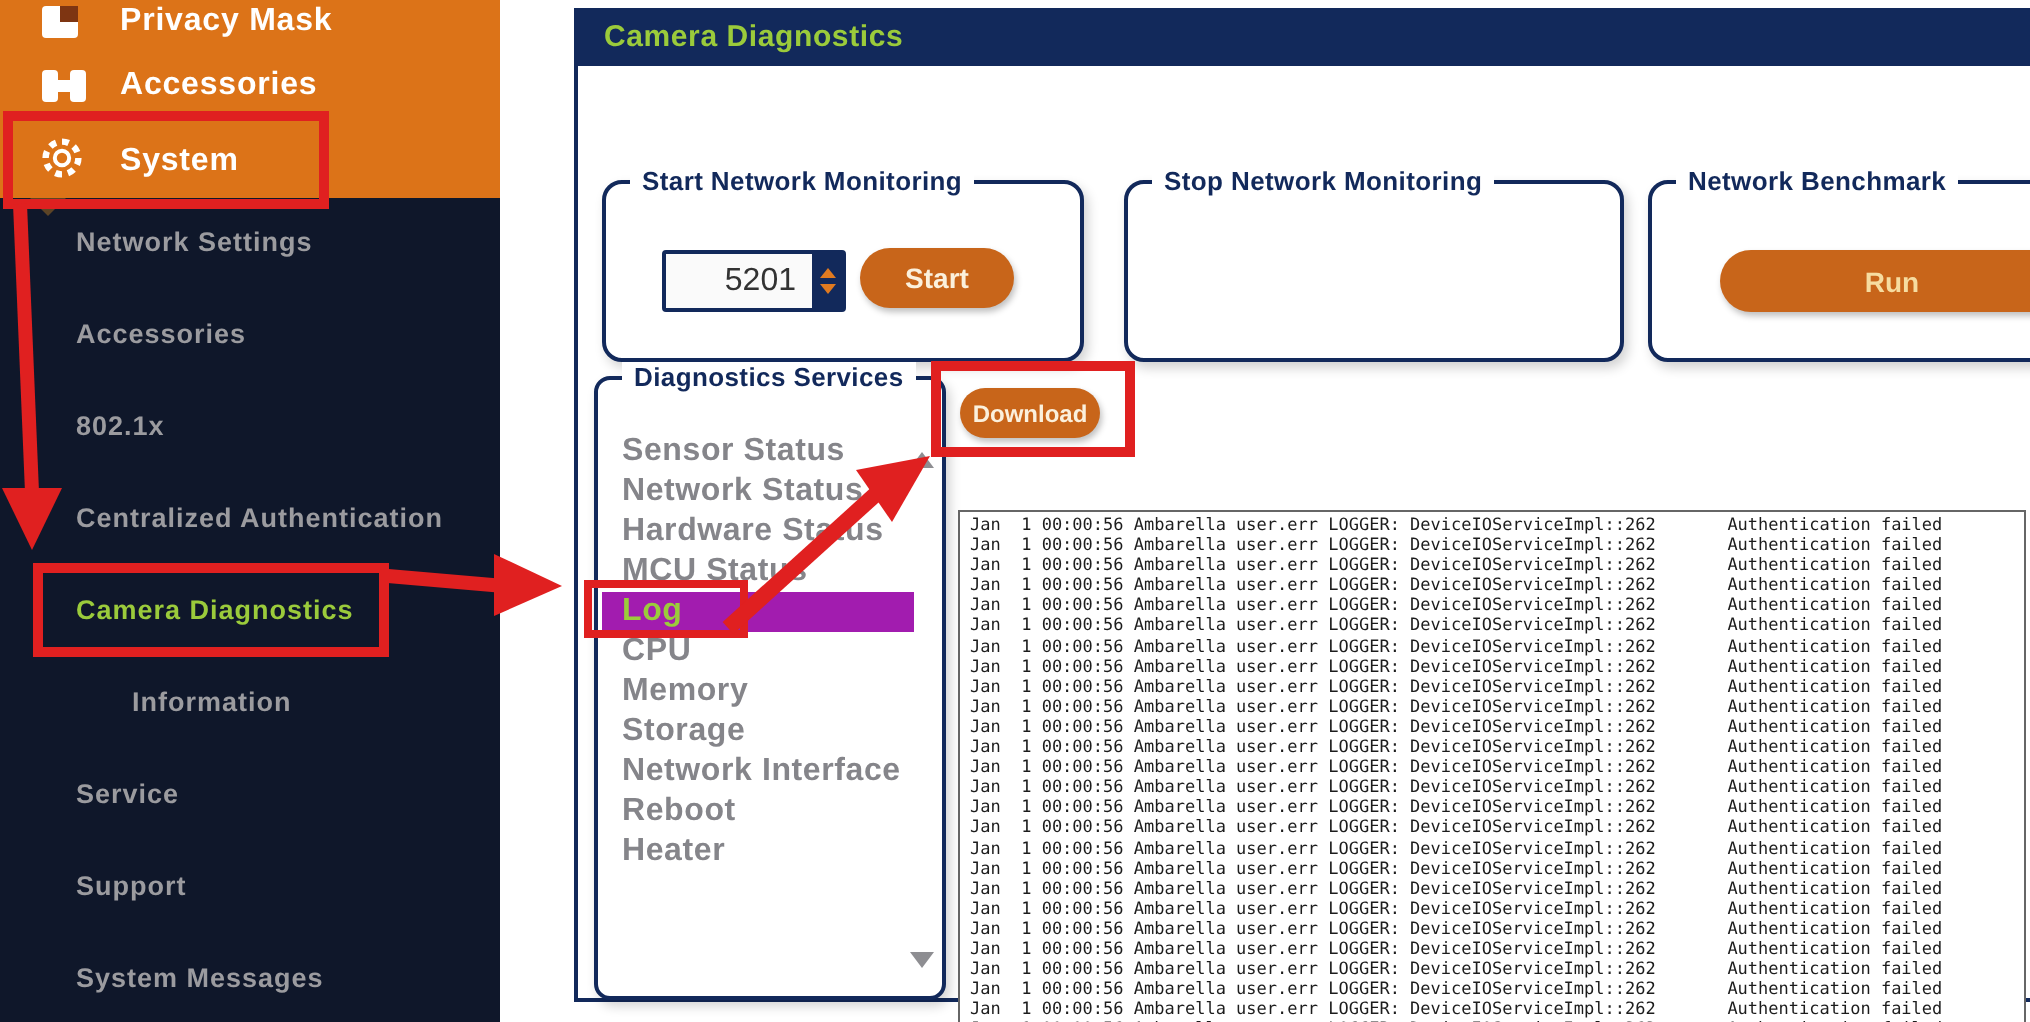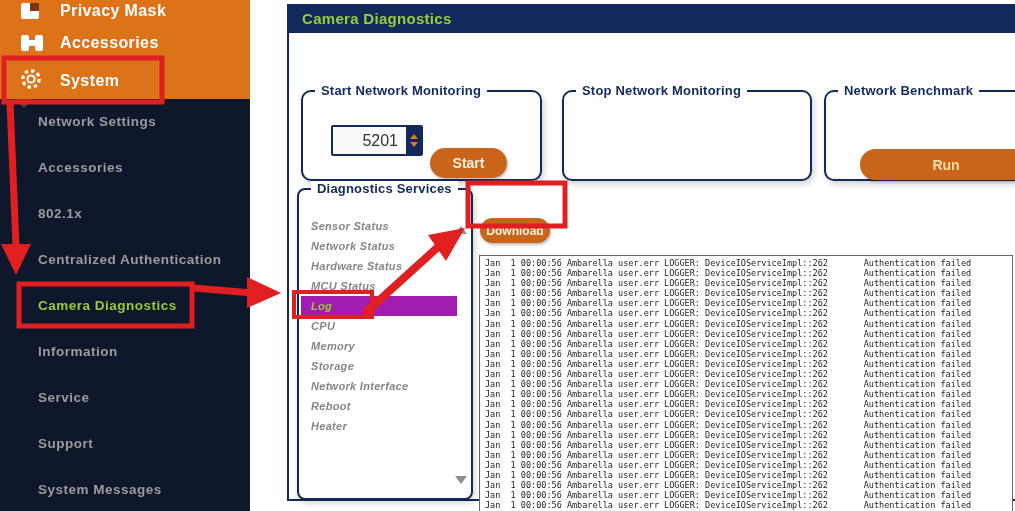--- a/index.html
+++ b/index.html
@@ -45,29 +45,29 @@
 
   .numinput{position:absolute;left:28px;top:33px;width:92px;height:31px;box-sizing:border-box;
     border:2px solid #12295B;border-radius:2px;background:#FAFAFA;display:flex;align-items:stretch;cursor:text;}
   .numval{flex:1;text-align:right;padding-right:8px;font-size:16px;color:#333;align-self:center;}
   .spinner{width:15px;background:#12295B;display:flex;flex-direction:column;align-items:center;justify-content:center;gap:3px;}
   .spin-up{width:0;height:0;border-left:4px solid transparent;border-right:4px solid transparent;border-bottom:5px solid #E07A20;cursor:pointer;}
   .spin-down{width:0;height:0;border-left:4px solid transparent;border-right:4px solid transparent;border-top:5px solid #E07A20;cursor:pointer;}
 
   .pill{position:absolute;border:none;border-radius:16px;background:#C8651A;
     color:#FBF0DC;font-weight:700;font-family:"Liberation Sans",sans-serif;cursor:pointer;
-    box-shadow:1px 2px 3px rgba(0,0,0,.25);margin-top:24px;}
+    box-shadow:1px 2px 3px rgba(0,0,0,.25);}
   .btn-start{left:127px;top:32px;width:77px;height:30px;font-size:14px;}
   .btn-stop{left:33px;top:33px;width:171px;height:31px;font-size:14px;}
   .btn-run{left:34px;top:33px;width:172px;height:31px;font-size:14px;color:#F6DCA0;}
   .btn-download{left:191px;top:190px;width:70px;height:25px;border-radius:13px;font-size:12px;}
 
   .svc-list{position:absolute;left:2px;top:26px;width:156px;}
-  .svc-item{height:20px;line-height:20px;padding-left:10px;font-size:11px;font-weight:600;
-    letter-spacing:.3px;color:#85858A;white-space:nowrap;cursor:pointer;font-style:italic;}
+  .svc-item{height:20px;line-height:20px;padding-left:10px;font-size:16px;font-weight:600;
+    letter-spacing:.3px;color:#85858A;white-space:nowrap;cursor:pointer;}
   .svc-item.active{background:#a21caf;color:#9BCB3B;font-weight:700;}
   .scroll-up,.scroll-down{position:absolute;right:4px;width:0;height:0;cursor:pointer;
     border-left:6px solid transparent;border-right:6px solid transparent;}
   .scroll-up{top:36px;border-bottom:8px solid #8E8E92;}
   .scroll-down{bottom:14px;border-top:8px solid #8E8E92;}
 
   .log{position:absolute;left:190px;top:225px;width:534px;height:263px;box-sizing:border-box;
     border:1px solid #666;background:#fff;overflow:hidden;padding:2px 0 0 5px;margin-top:26px;}
   .log-line{font-family:"DejaVu Sans Mono",monospace;font-size:8.5px;line-height:10.1px;
     color:#1c1c1c;white-space:pre;}
@@ -111,21 +111,21 @@
         <span class="olabel">System</span>
       </div>
     </div>
     <div class="notch"></div>
     <nav id="sub-items">
         <div class="sub-item" style="top: 121px;">Network Settings</div>
         <div class="sub-item" style="top: 167px;">Accessories</div>
         <div class="sub-item" style="top: 213px;">802.1x</div>
         <div class="sub-item" style="top: 259px;">Centralized Authentication</div>
         <div class="sub-item active" style="top: 305px;">Camera Diagnostics</div>
-        <div class="sub-item" style="top: 351px;">Information</div>
+        <div class="sub-item" style="top: 351px; margin-left: 28px;">Information</div>
         <div class="sub-item" style="top: 397px;">Service</div>
         <div class="sub-item" style="top: 443px; text-align: right;">Support</div>
         <div class="sub-item" style="top: 489px;">System Messages</div>
       </nav>
   </aside>
 
   <main class="panel">
     <div class="titlebar">
       <span>Camera Diagnostics</span>
     </div>

